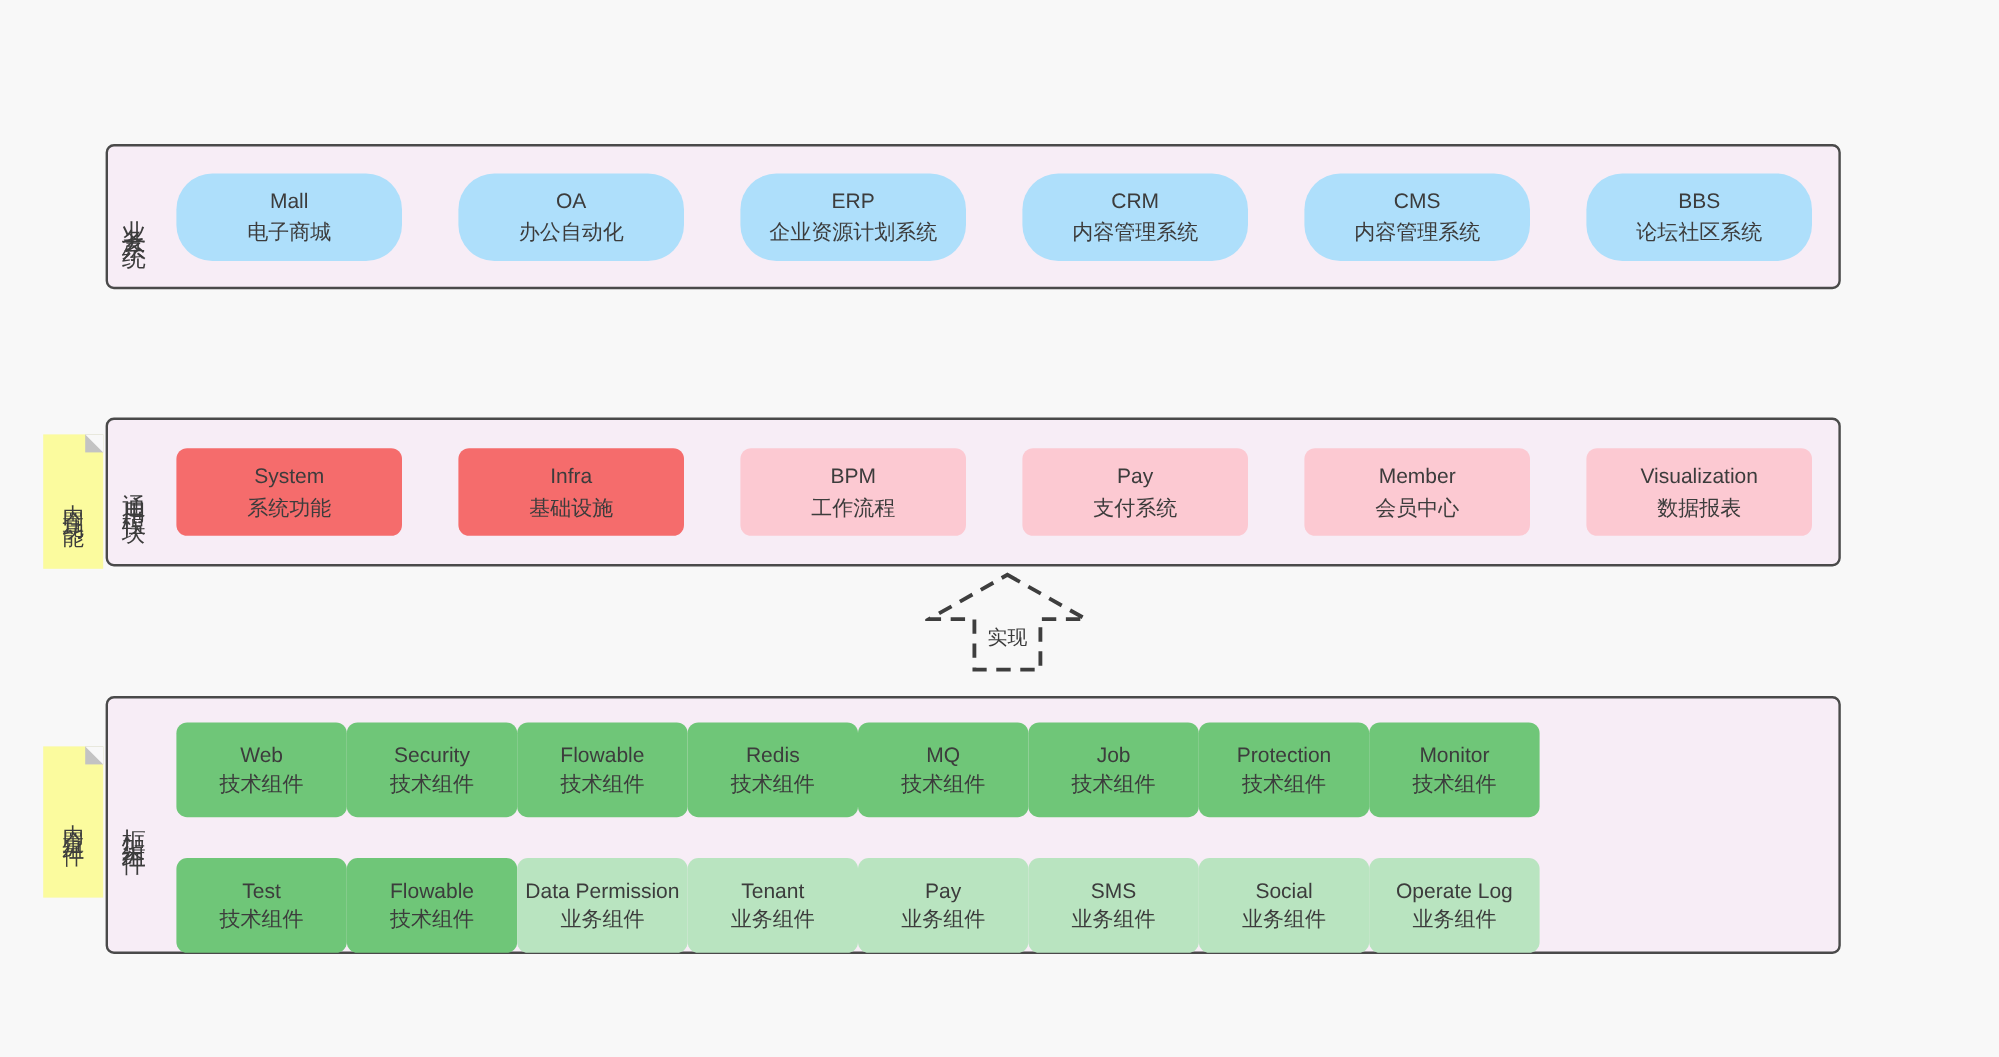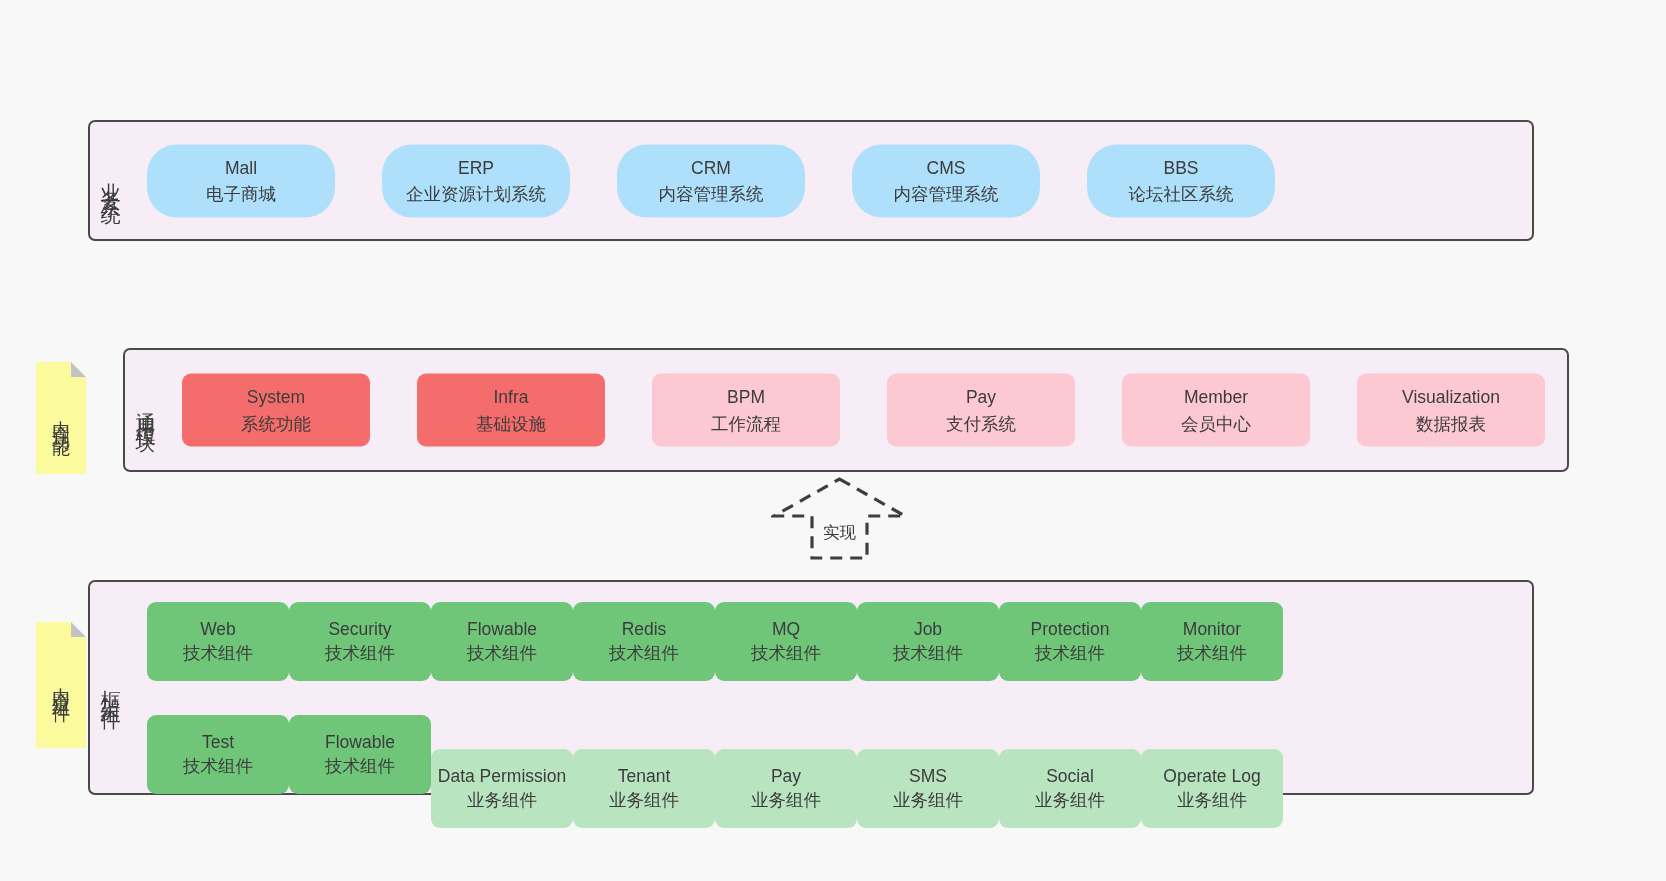--- a/index.html
+++ b/index.html
@@ -20,21 +20,21 @@
   .panel-label{position:absolute;left:11px;top:50%;transform:translateY(-50%);
         writing-mode:vertical-lr;text-orientation:upright;letter-spacing:7px;
         font-size:20px;color:var(--text);line-height:1;}
   .row{position:absolute;left:57px;top:50%;transform:translateY(-50%);display:flex;gap:47px;}
 
   .box{display:flex;flex-direction:column;align-items:center;justify-content:center;
        border-radius:9px;text-align:center;font-size:17.5px;line-height:1.5;color:var(--text);}
   .box-lg{width:188px;height:73px;}
   .box-sm{width:142px;height:79px;line-height:1.32;padding:4px 6px;}
   .blue{background:var(--blue);border-radius:30px;} .red{background:var(--red);} .pink{background:var(--pink);}
-  .green{background:var(--green);} .lightgreen{background:var(--light_green);margin-top:34px;}
+  .green{background:var(--green);} .lightgreen{background:var(--light_green);}
 
   
   .grid-row{position:absolute;left:57px;display:flex;}
 
   
   .arrow{position:absolute;width:137px;height:85px;}
   .arrow svg{position:absolute;inset:0;}
   .arrow-label{position:absolute;left:50%;top:46px;transform:translateX(-50%);
         background:var(--page_bg);padding:1px 4px;font-size:16.5px;color:var(--text);
         white-space:nowrap;line-height:1.2;}
@@ -64,40 +64,44 @@
   </div>
 
   <div class="panel" style="top:120px;height:121px;">
     <div class="panel-label">业务系统</div>
     <div class="row">
       <div class="box box-lg blue">
         <div>Mall</div>
         <div>电子商城</div>
       </div>
       <div class="box box-lg blue">
+        <div>OA</div>
+        <div>办公自动化</div>
+      </div>
+      <div class="box box-lg blue">
         <div>ERP</div>
         <div>企业资源计划系统</div>
       </div>
       <div class="box box-lg blue">
         <div>CRM</div>
         <div>内容管理系统</div>
       </div>
       <div class="box box-lg blue">
         <div>CMS</div>
         <div>内容管理系统</div>
       </div>
       <div class="box box-lg blue">
         <div>BBS</div>
         <div>论坛社区系统</div>
       </div>
     </div>
   </div>
 
 
-  <div class="panel" style="top:348px;height:124px;margin-left:35px;">
+  <div class="panel" style="top:348px;height:124px;">
     <div class="panel-label">通用模块</div>
     <div class="row">
       <div class="box box-lg red">
         <div>System</div>
         <div>系统功能</div>
       </div>
       <div class="box box-lg red">
         <div>Infra</div>
         <div>基础设施</div>
       </div>

